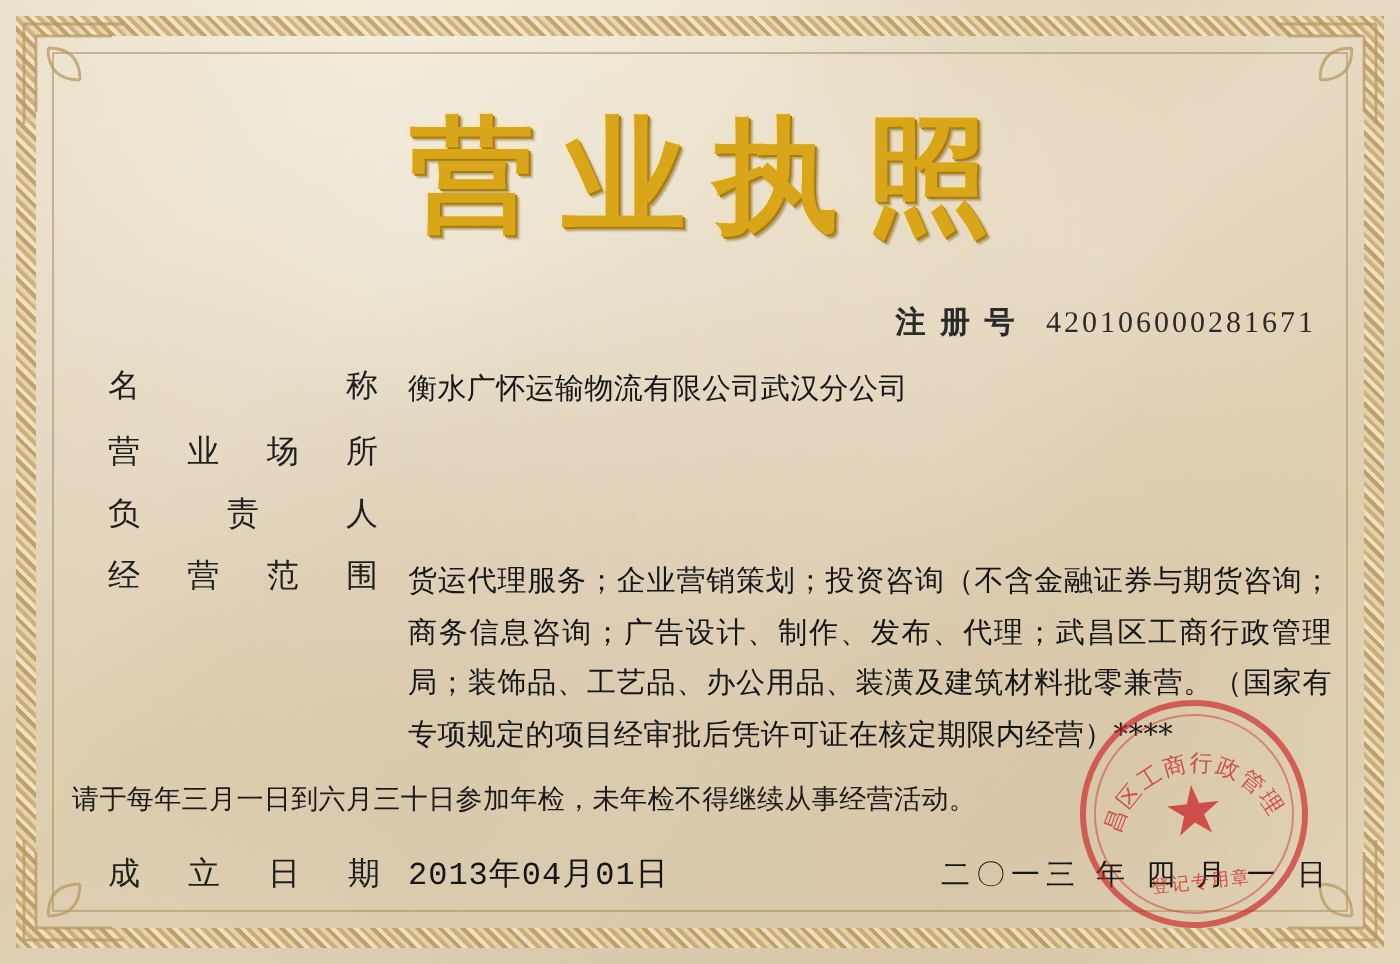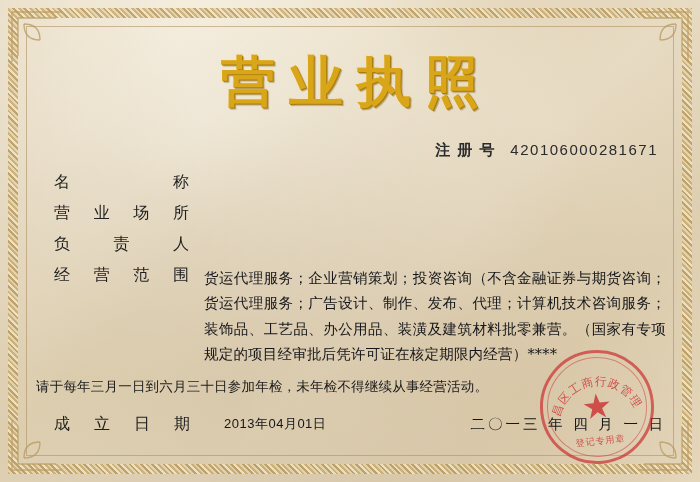--- a/index.html
+++ b/index.html
@@ -68,21 +68,21 @@
     position: absolute;
     left: 34px;
     top: 30px;
     right: 34px;
     bottom: 30px;
   }
   .doc-title {
     text-align: center;
     margin-top: 16px;
     font-family: "DejaVu Serif", serif;
-    font-size: 54px;
+    font-size: 62px;
     font-weight: bold;
     letter-spacing: 14px;
     text-indent: 14px;
     color: #d9a619;
     text-shadow:
       1px 1px 0 #a97c10,
       2px 2px 1px rgba(120,85,10,0.45),
       0 0 2px rgba(255,225,150,0.9);
     background: linear-gradient(180deg, #f0c944 0%, #d9a619 45%, #b8820c 100%);
     -webkit-background-clip: text;
@@ -96,21 +96,21 @@
     font-family: "DejaVu Serif", serif;
   }
   .reg-label {
     font-weight: bold;
     letter-spacing: 1px;
     margin-right: 10px;
     margin-left: 37px;
   }
   .reg-value {
     letter-spacing: 1.5px;
-    font-family: Liberation Sans, sans-serif;
+    font-family: Liberation Serif, serif;
   }
   .fields {
     margin-top: 12px;
     padding-left: 20px;
   }
   .field {
     display: flex;
     align-items: flex-start;
     margin-bottom: 10px;
   }
@@ -156,25 +156,24 @@
     flex: 0 0 150px;
     font-family: "DejaVu Serif", serif;
     font-size: 16px;
     color: #1f1f1f;
     display: flex;
     justify-content: space-between;
     padding-right: 14px;
     box-sizing: border-box;
   }
   .footer-date {
-    font-family: Liberation Sans, sans-serif;
-    font-size: 13px;
+    font-family: Liberation Mono, monospace;
+    font-size: 16px;
     color: #15161a;
     letter-spacing: 0.5px;
-    margin-left: 20px;
   }
   .footer-cn-date {
     margin-left: auto;
     font-family: "DejaVu Serif", serif;
     font-size: 14.5px;
     color: #15161a;
     letter-spacing: 3px;
     white-space: nowrap;
   }
   
@@ -261,20 +260,21 @@
       <span class="reg-value">420106000281671</span>
     </div>
 
     <div class="fields">
 
       <div class="field">
         <div class="field-label">
           <span>名</span>
           <span>称</span>
         </div>
+        <div class="field-value">衡水广怀运输物流有限公司武汉分公司</div>
       </div>
 
       <div class="field">
         <div class="field-label">
           <span>营</span>
           <span>业</span>
           <span>场</span>
           <span>所</span>
         </div>
       </div>
@@ -287,21 +287,21 @@
         </div>
       </div>
 
       <div class="field">
         <div class="field-label">
           <span>经</span>
           <span>营</span>
           <span>范</span>
           <span>围</span>
         </div>
-        <div class="field-value scope">货运代理服务；企业营销策划；投资咨询（不含金融证券与期货咨询；货运代理服务；广告设计、制作、发布、代理；计算机技术咨询服务；装饰品、工艺品、办公用品、装潢及建筑材料批零兼营。（国家有专项规定的项目经审批后凭许可证在核定期限内经营）****</div>
+        <div class="field-value scope">货运代理服务；企业营销策划；投资咨询（不含金融证券与期货咨询；商务信息咨询；广告设计、制作、发布、代理；武昌区工商行政管理局；装饰品、工艺品、办公用品、装潢及建筑材料批零兼营。（国家有专项规定的项目经审批后凭许可证在核定期限内经营）****</div>
       </div>
 
     </div>
 
     <div class="notice">请于每年三月一日到六月三十日参加年检，未年检不得继续从事经营活动。</div>
 
     <div class="footer">
       <div class="footer-label">
         <span>成</span>
         <span>立</span>

